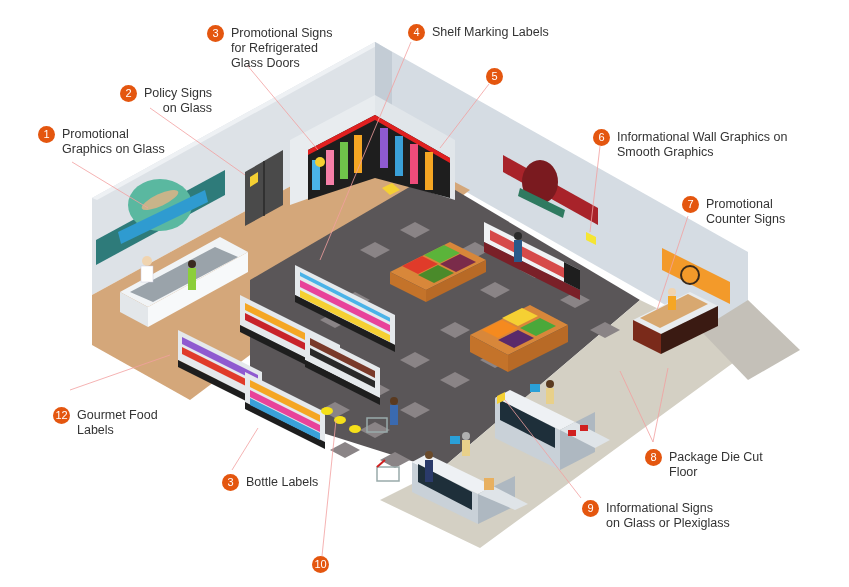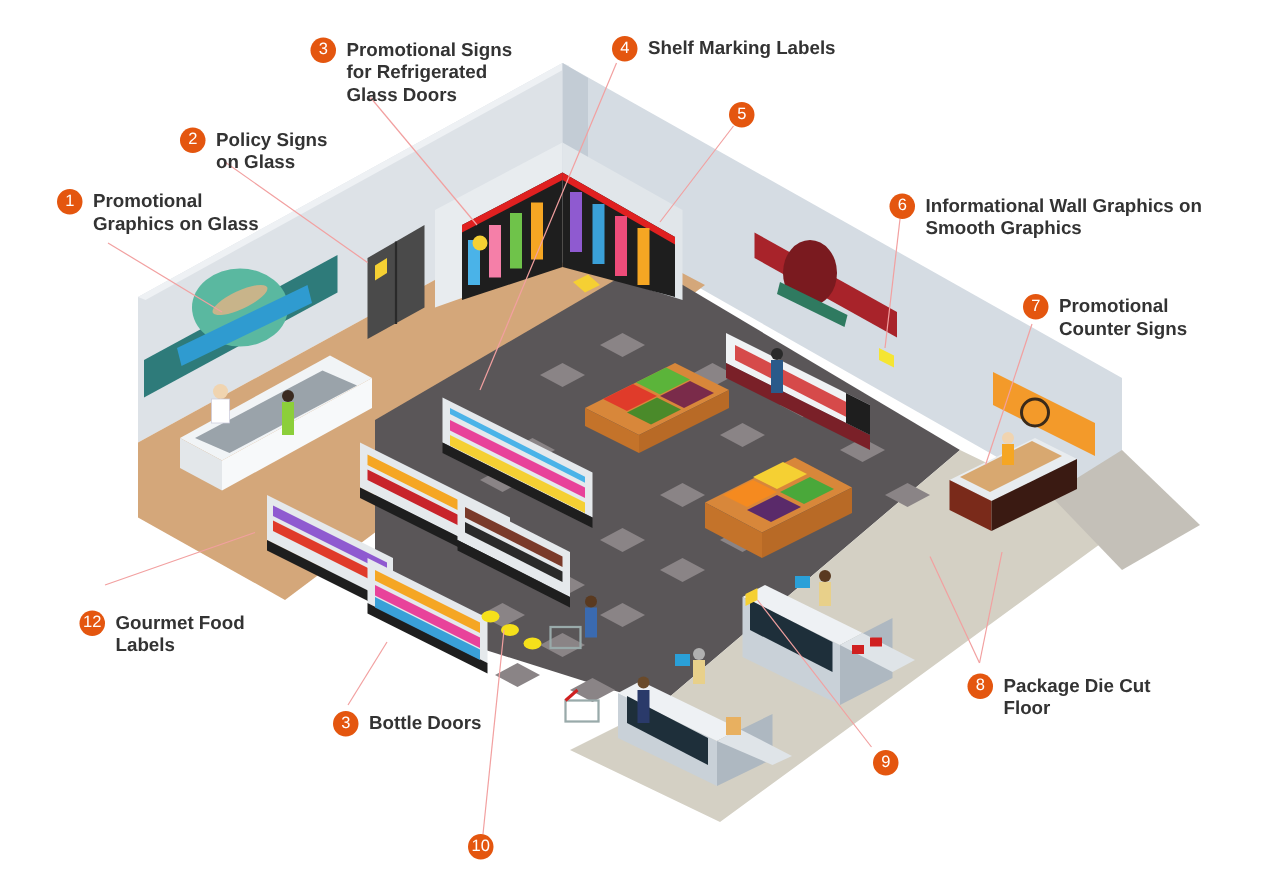--- a/index.html
+++ b/index.html
@@ -3,22 +3,22 @@
 <meta charset="utf-8">
 <style>
   html, body { margin: 0; padding: 0; background: #ffffff; }
   body { width: 849px; height: 587px; position: relative; overflow: hidden;
          font-family: "Liberation Sans", sans-serif; }
   #scene { position: absolute; left: 0; top: 0; width: 849px; height: 587px; }
   .callout { position: absolute; display: flex; align-items: flex-start; }
   .badge { width: 17px; height: 17px; border-radius: 50%; background: #e4560f;
            color: #fff; font-size: 11px; line-height: 17px; text-align: center;
            flex: 0 0 17px; margin-right: 7px; margin-top: -1px; font-family: "Liberation Sans", sans-serif; }
-  .label { font-weight: bold; font-size: 12.5px; line-height: 15px; color: #333333; white-space: pre-line; }
-  .label.right { text-align: left; }
+  .label { font-weight: normal; font-size: 12.5px; line-height: 15px; color: #333333; white-space: pre-line; }
+  .label.right { text-align: right; }
 </style>
 </head>
 <body>
 
 <svg id="scene" viewBox="0 0 849 587" xmlns="http://www.w3.org/2000/svg">
 
   <polygon points="92,198 375,42 375,140 92,295" fill="#dde2e7"></polygon>
   <polygon points="92,198 375,42 380,44 97,200" fill="#eef1f4"></polygon>
 
   <polygon points="375,42 748,252 748,352 375,140" fill="#d5dce3"></polygon>
@@ -258,25 +258,27 @@
   <span class="label">Promotional
 Counter Signs</span>
 </div>
 <div class="callout" style="left:645px; top:450px;">
   <span class="badge">8</span>
   <span class="label">Package Die Cut
 Floor</span>
 </div>
 <div class="callout" style="left:582px; top:501px;">
   <span class="badge">9</span>
+  <span class="label">Informational Signs
+on Glass or Plexiglass</span>
 </div>
 <div class="callout" style="left:312px; top:557px;align-items:flex-end;">
   <span class="badge">10</span>
 </div>
 <div class="callout" style="left:222px; top:475px;">
   <span class="badge">3</span>
-  <span class="label">Bottle Doors</span>
+  <span class="label">Bottle Labels</span>
 </div>
 <div class="callout" style="left:53px; top:408px;">
   <span class="badge">12</span>
   <span class="label">Gourmet Food
 Labels</span>
 </div>
 
 </body></html>

